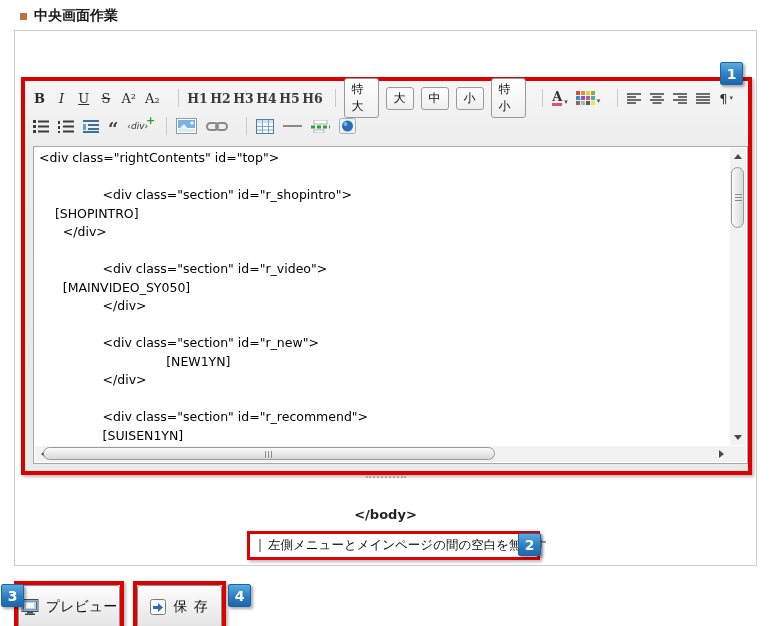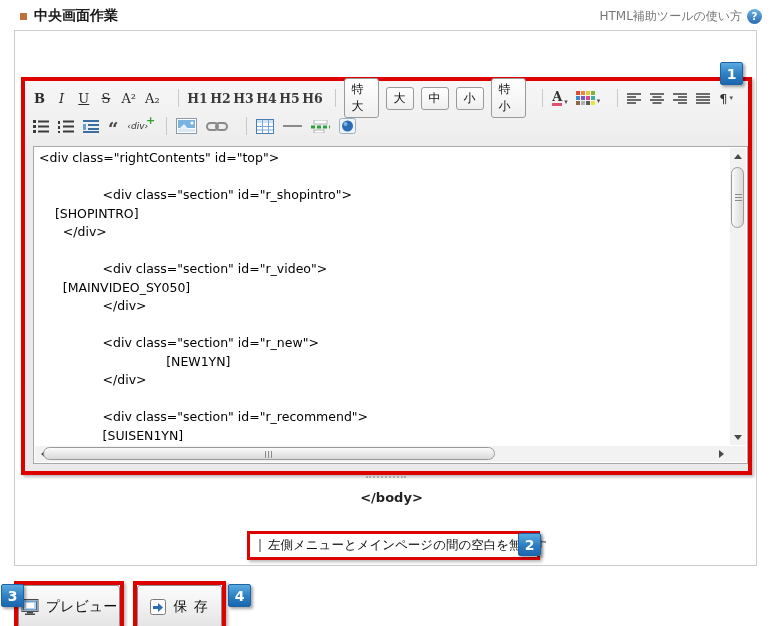--- a/index.html
+++ b/index.html
@@ -20,21 +20,21 @@
     background: linear-gradient(180deg,#6db1e4,#2a6db5);
     color:#fff; font-size:10px; font-weight:bold;
     display:flex; align-items:center; justify-content:center; }
 
   
   .panel { left:14px; top:30px; width:743px; height:536px;
     border:1px solid #cccccc; background:#fff; }
   .tag-label { left:14px; width:743px; text-align:center;
     font-size:13px; font-weight:bold; color:#222; }
   .tag-open  { top:46px; }
-  .tag-close { top:490px;margin-left:6px; }
+  .tag-close { top:507px; }
 
   
   .red-frame { border:4px solid #dd0100; box-shadow:2px 2px 3px rgba(100,100,100,.45); }
   .badge { width:23px; height:23px; z-index:30;
     background: linear-gradient(180deg,#5aabdf 0%,#2d7ec2 55%,#1a67ad 100%);
     border:1px solid #1c64a5; border-radius:2px;
     color:#fff; font-size:14px; font-weight:bold;
     display:flex; align-items:center; justify-content:center;
     box-shadow:2px 2px 3px rgba(0,0,0,.35); }
 
@@ -132,24 +132,20 @@
 </style>
 </head>
 <body>
 
 <div class="page">
 
   <div class="abs hdr-title">
     <span class="hdr-bullet"></span>
     <span>中央画面作業</span>
   </div>
-  <div class="abs hdr-help">
-    <span>HTML補助ツールの使い方</span>
-    <span class="help-q">?</span>
-  </div>
 
   <div class="abs panel"></div>
 
 
   <div class="abs editor red-frame">
     <div class="toolbar">
 
       <div class="tb-row tb-row1">
         <span class="tb-btn tb-letter b-bold">B</span>
         <span class="tb-btn tb-letter b-italic">I</span>

